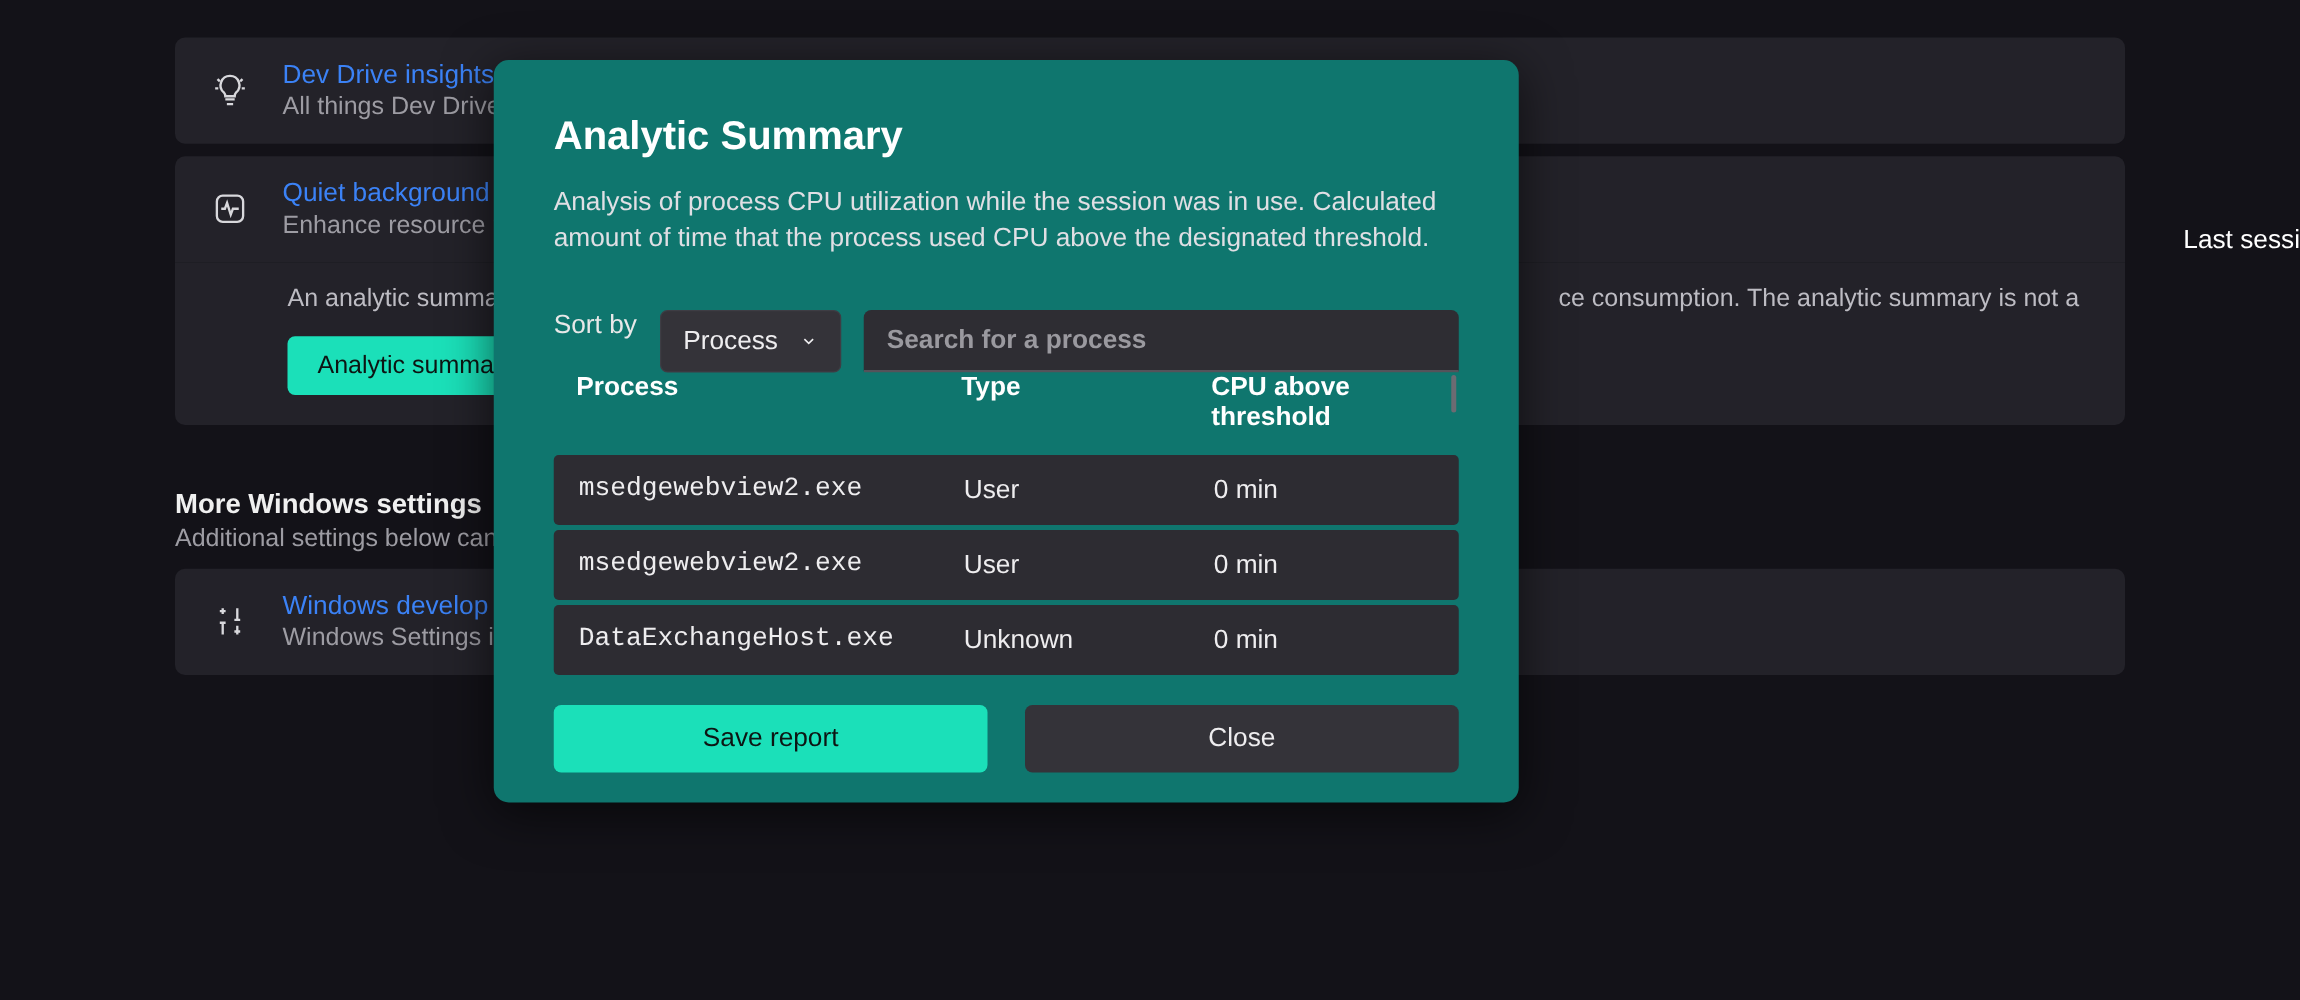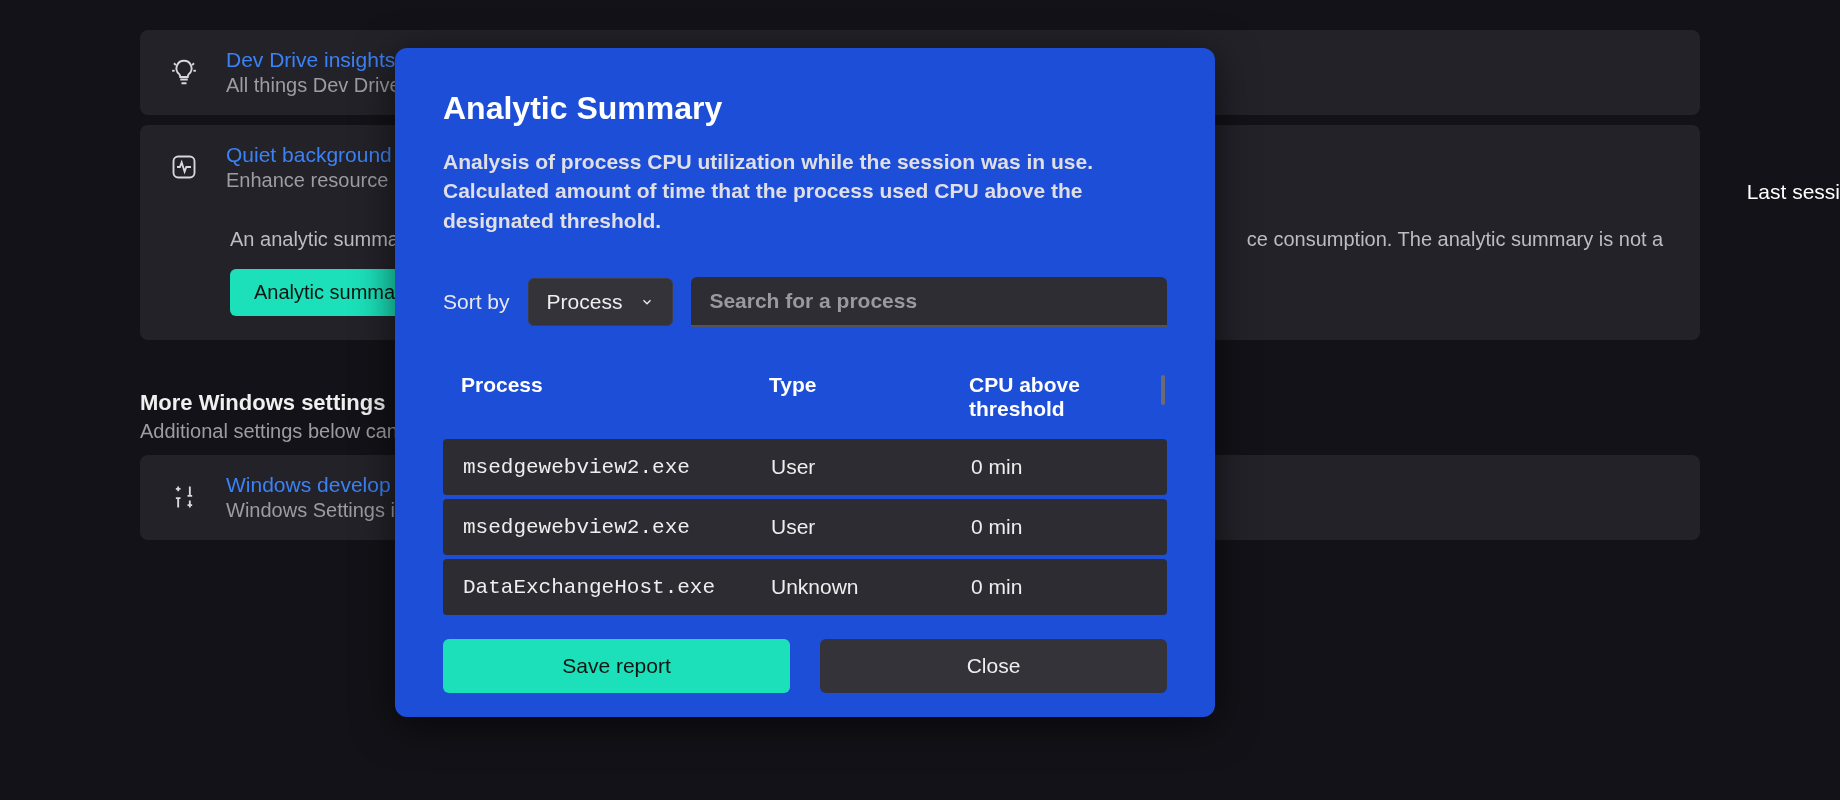--- a/index.html
+++ b/index.html
@@ -94,43 +94,40 @@
       font-size: 20px;
       color: #9d9ca3;
       margin-top: 4px;
     }
     
     .modal {
       position: absolute;
       left: 395px;
       top: 48px;
       width: 820px;
-      background: #1d4ed8;
+      background: #0f766e;
       border-radius: 12px;
       box-shadow: 0 8px 40px rgba(0,0,0,0.6);
       padding: 42px 48px 24px 48px;
     }
     .modal-title {
       font-size: 32px;
       font-weight: 600;
       color: #ffffff;
       margin-bottom: 20px;
     }
     .modal-desc {
       font-size: 21px;
       color: #e0dfe4;
       line-height: 1.4;
       margin-bottom: 42px;
-      font-weight: bold;
     }
     .controls {
       display: flex;
-      align-items: center;
       gap: 18px;
-      margin-bottom: 46px;
     }
     .sort-label {
       font-size: 21px;
       color: #e8e8e8;
     }
     .dropdown {
       background: #343339;
       border: 1px solid #3e3d44;
       border-radius: 6px;
       padding: 11px 18px;

